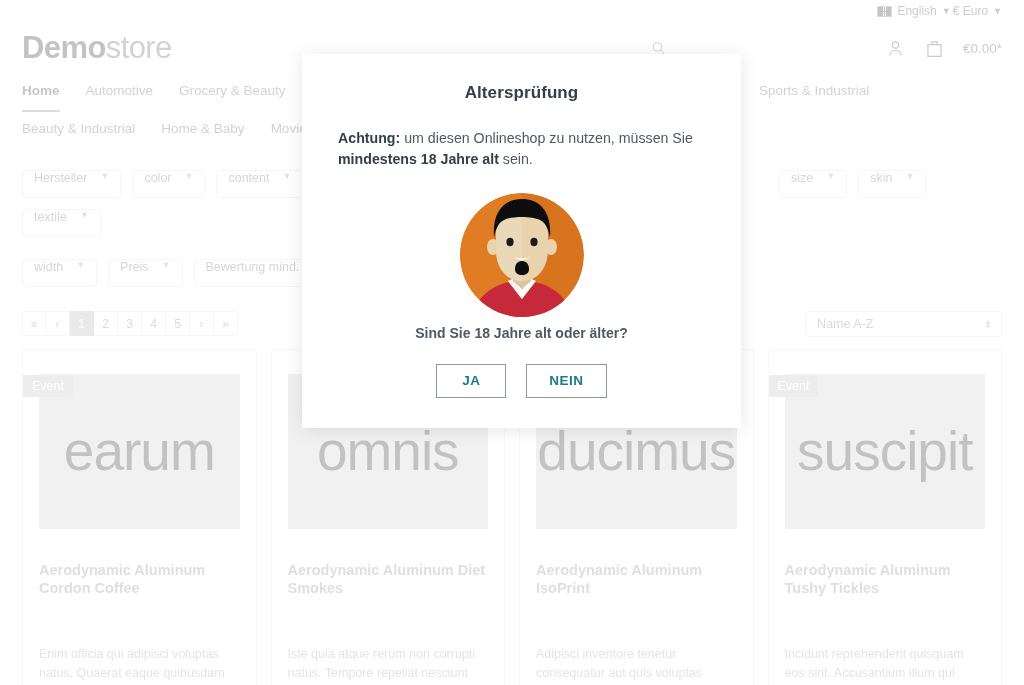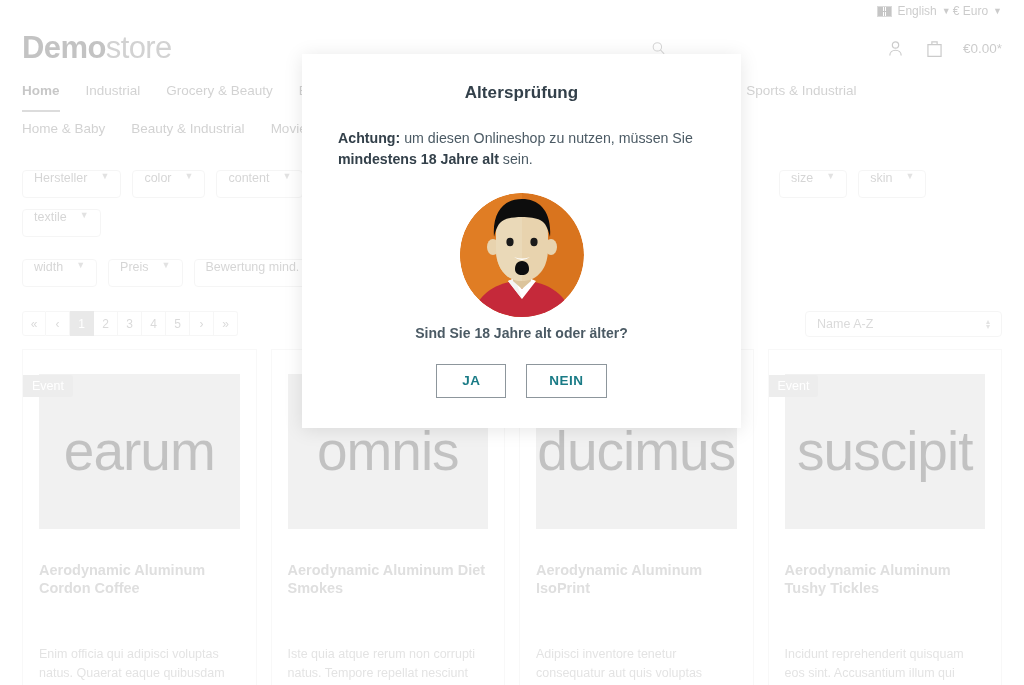--- a/index.html
+++ b/index.html
@@ -246,28 +246,28 @@
       <svg class="hicon" viewBox="0 0 24 24" fill="none" stroke="currentColor" stroke-width="1.4">
         <path d="M4.5 7.5h15V21h-15z"></path>
         <path d="M9 7.5V4.5h6v3"></path>
       </svg>
       <span class="cartprice">€0.00*</span>
     </div>
   </div>
 
   <div class="nav">
     <a class="active">Home</a>
-    <a>Industrial</a>
+    <a>Automotive</a>
     <a>Grocery &amp; Beauty</a>
     <a>Be</a>
     <a style="margin-left:330px">&amp; Home</a>
     <a>Sports &amp; Industrial</a>
     <div style="flex-basis:100%;height:0"></div>
+    <a>Beauty &amp; Industrial</a>
     <a>Home &amp; Baby</a>
-    <a>Beauty &amp; Industrial</a>
     <a>Movies &amp;</a>
   </div>
 
   <div class="filters">
     <div class="filter-pill">
       <span>Hersteller</span>
       <span class="chev">▼</span>
     </div>
     <div class="filter-pill">
       <span>color</span>

